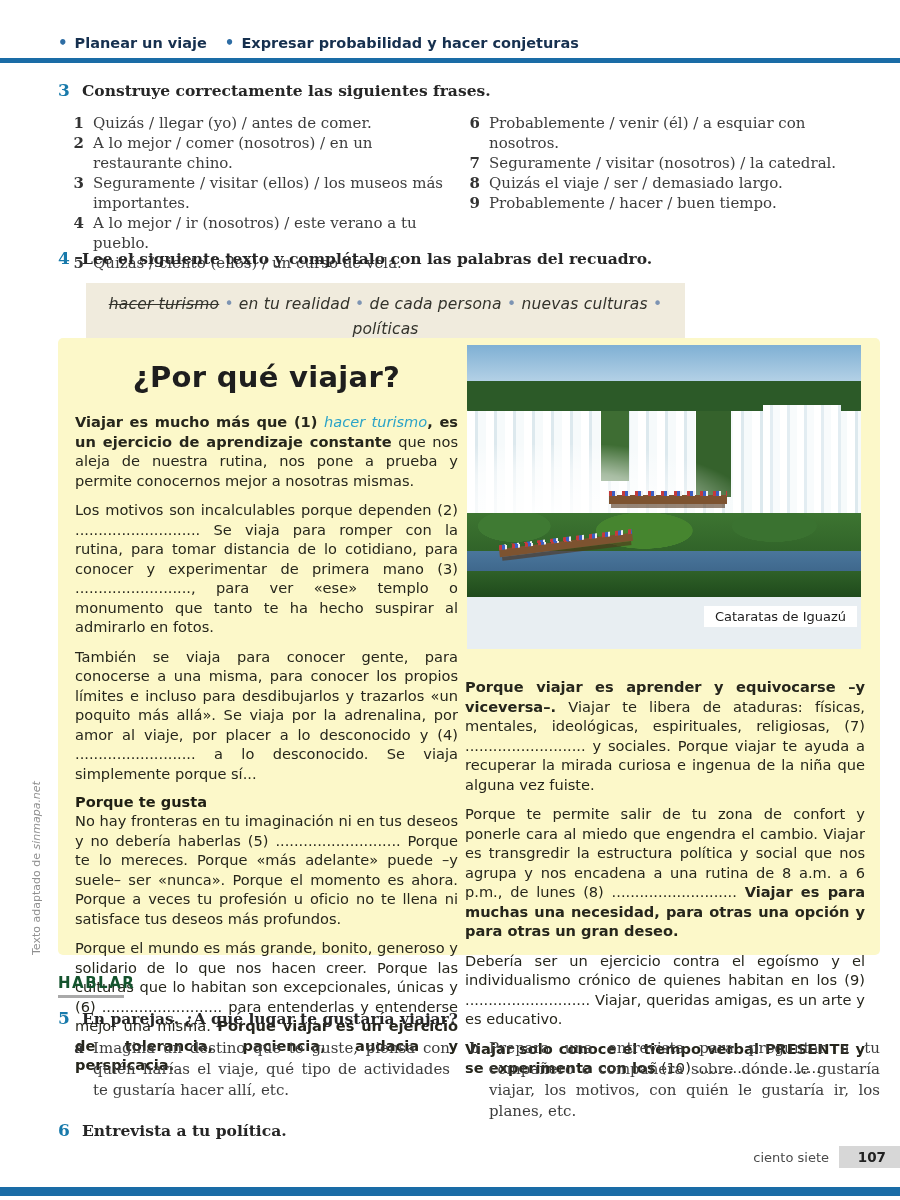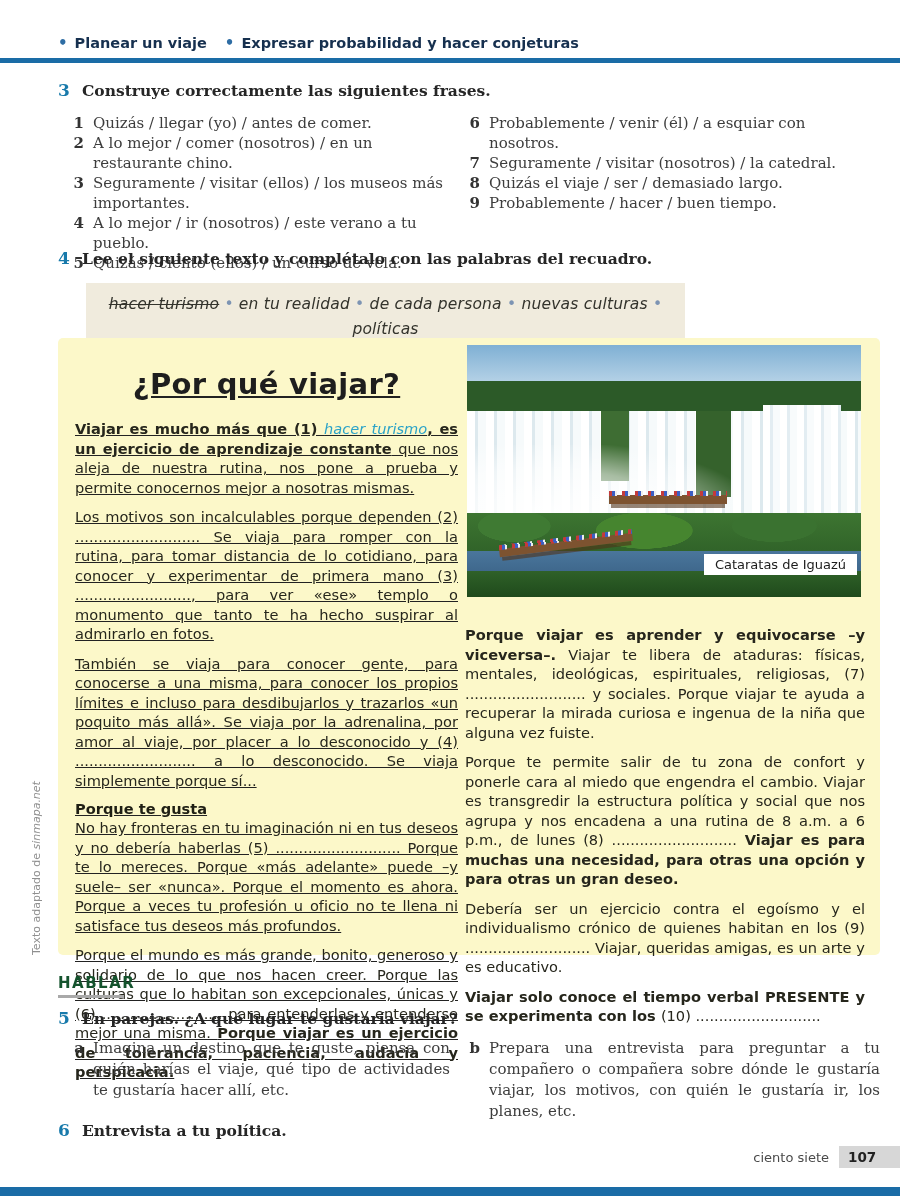--- a/index.html
+++ b/index.html
@@ -32,30 +32,30 @@
            line-height:25px;color:#33332c;letter-spacing:.2px;}
   .seg-bullet{color:#7d94b3;font-style:normal;}
   .seg-struck{text-decoration:line-through;}
   .seg-bold{font-weight:bold;}
   .seg-script{color:#2ba3c8;font-style:italic;}
   .seg-italic{font-style:italic;}
 
   
   .article{position:absolute;top:338px;left:58px;width:822px;height:617px;
            background:#fcf8c9;border-radius:5px;}
-  .art-left{position:absolute;left:17px;top:19px;width:383px;text-decoration:underline;}
+  .art-left{position:absolute;left:17px;top:12px;width:383px;}
   .art-title{text-align:center;font-size:29px;font-weight:bold;color:#1e1e1e;
              margin:10px 0 18px;letter-spacing:.3px;}
   .art p{font-size:14.6px;line-height:19.5px;text-align:justify;margin:0 0 10px;color:#26261c;}
   .subhead{font-size:14.6px;font-weight:bold;margin:2px 0 1px;color:#1f1f14;}
   .art-right{position:absolute;left:407px;top:0;width:400px;}
   .art-right .textblock{margin-top:28px;}
 
   
-  .photo{position:relative;margin:7px 4px 0 2px;height:252px;overflow:hidden;background:#e8eef2;text-align:right;}
+  .photo{position:relative;margin:7px 4px 0 2px;height:304px;overflow:hidden;background:#e8eef2;text-align:right;}
   .sky{position:absolute;top:0;left:0;right:0;height:62px;
        background:linear-gradient(#7fb0d4,#d9e8f2);}
   .jungle-top{position:absolute;top:36px;left:0;right:0;height:36px;background:#2c5a28;
        border-radius:0 0 8px 8px;
        box-shadow:0 4px 0 rgba(44,90,40,.55);}
   .falls{position:absolute;top:66px;left:0;right:0;height:102px;
        background:repeating-linear-gradient(90deg,#ffffff 0 8px,#dde9ee 8px 11px,#f6fafb 11px 19px);}
   .fall-gap1{position:absolute;top:66px;left:34%;width:7%;height:70px;background:#3e6d33;}
   .fall-gap2{position:absolute;top:66px;left:58%;width:9%;height:86px;background:#35622c;}
   .bigfall{position:absolute;top:60px;right:5%;width:20%;height:168px;
@@ -92,21 +92,21 @@
   
   .abrow{position:absolute;top:1038px;left:58px;width:822px;display:flex;
        font-family:"DejaVu Serif",serif;}
   .abrow .item{display:flex;font-size:15px;line-height:21px;color:#3d3d3d;}
   .abrow .item-a{width:392px;}
   .abrow .item-b{width:426px;margin-left:4px;}
   .abrow .letter{width:26px;flex:none;font-weight:bold;text-align:right;padding-right:9px;color:#333;}
   .abrow .txt{flex:1;text-align:justify;}
 
   
-  .footer{position:absolute;top:1146px;right:0;display:flex;align-items:center;}
+  .footer{position:absolute;top:1146px;right:0;display:flex;align-items:center;text-align:right;}
   .footer-label{font-size:13px;color:#4a4a4a;margin-right:10px;}
   .pagebox{background:#d7d7d7;padding:3px 14px 3px 9px;font-size:13.5px;
        font-weight:bold;color:#222;min-width:38px;}
 </style>
 </head>
 <body>
 
 <div class="page">
 
   <div class="tagline">

